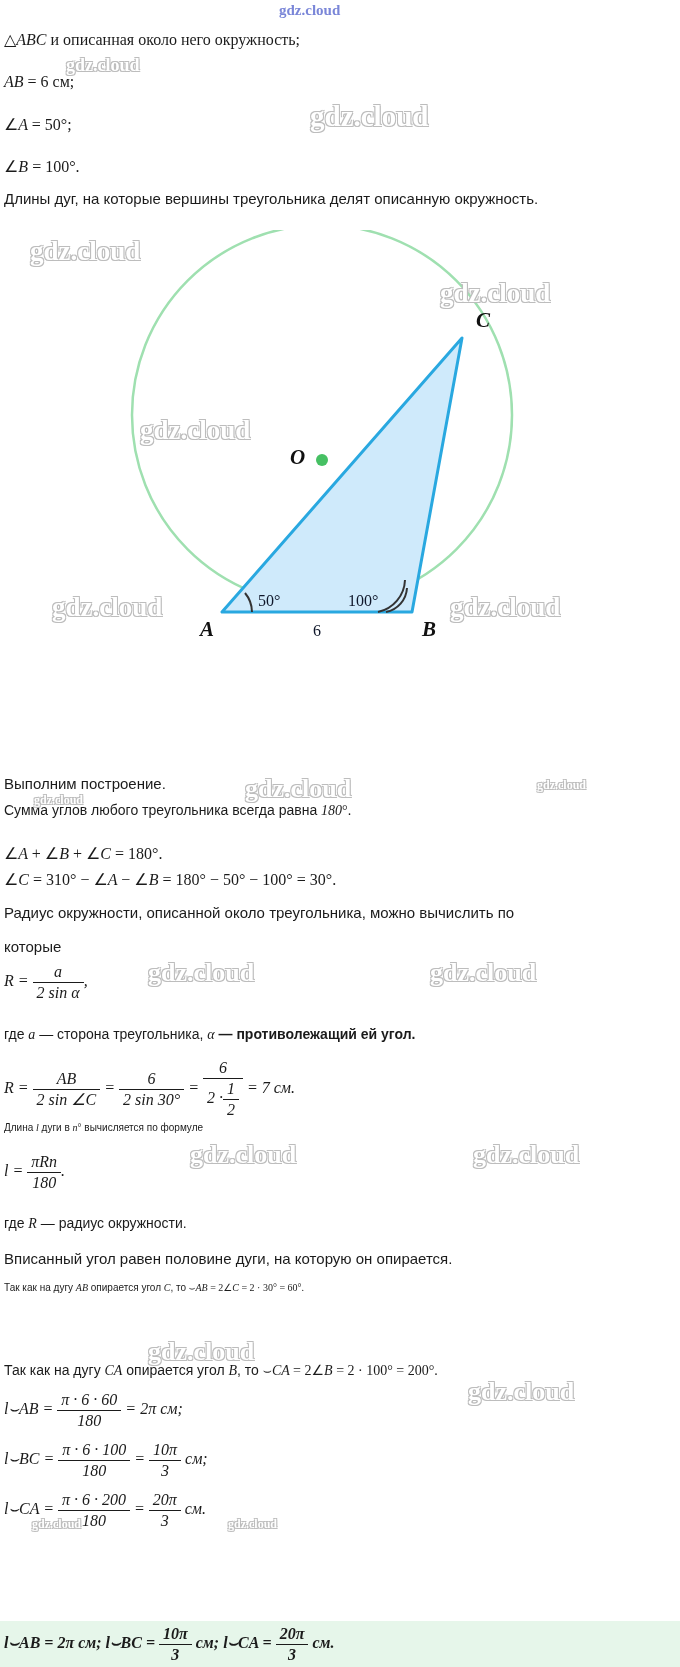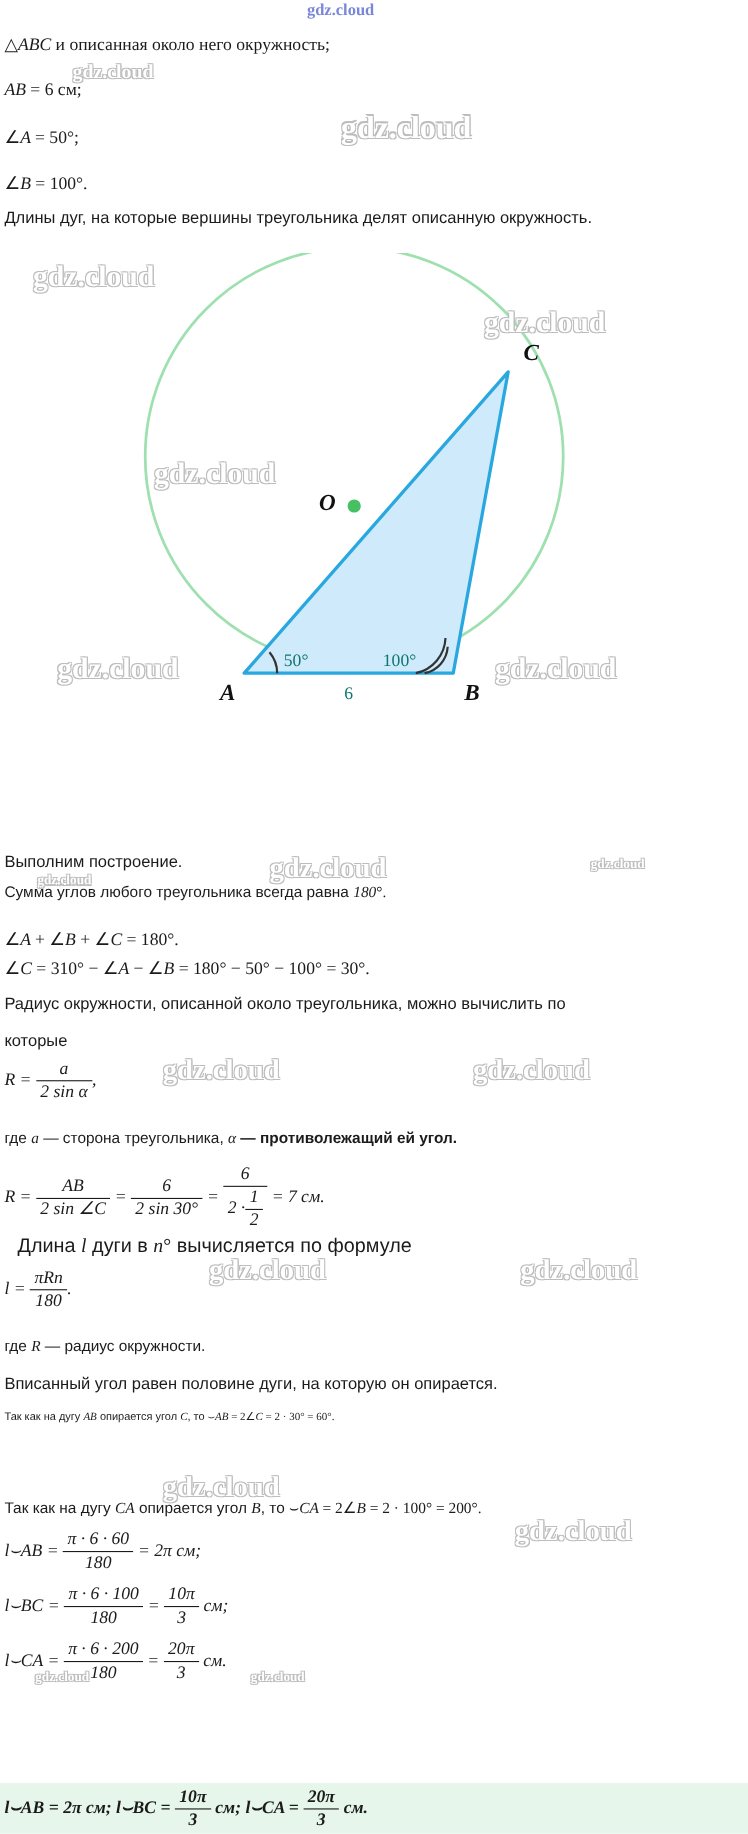--- a/index.html
+++ b/index.html
@@ -100,21 +100,21 @@
     font-family: "Liberation Serif", serif;
     font-style: italic;
     font-weight: bold;
     font-size: 21px;
     color: #111;
   }
   .angle-num {
     position: absolute;
     font-family: "Liberation Serif", serif;
     font-size: 16px;
-    color: #0f766e;
+    color: #0f172a;
   }
 </style>
 </head>
 <body>
 
 <div class="page">
 
   <div class="math" style="left:4px; top:30px; font-size:16px;">
     <span class="up">△</span>ABC<span class="up"> и описанная около него окружность;</span>
   </div>
@@ -201,21 +201,21 @@
     <span>=</span>
     <span class="frac">
       <span class="num">6</span>
       <span class="den">
         <span>2 ·</span><span class="frac"><span class="num">1</span><span class="den">2</span></span>
       </span>
     </span>
     <span>= 7 см.</span>
   </div>
 
-  <div class="math" style="left:16px; top:1122px; font-size:18px;">
+  <div class="math" style="left:4px; top:1122px; font-size:10px;">
     <span class="up" style="font-family:'Liberation Sans',sans-serif;">Длина </span>l<span class="up" style="font-family:'Liberation Sans',sans-serif;"> дуги в </span>n<span class="up">°</span><span class="up" style="font-family:'Liberation Sans',sans-serif;"> вычисляется по формуле</span>
   </div>
 
   <div class="math" style="left:4px; top:1152px;">
     <span>l =</span>
     <span class="frac">
       <span class="num">πRn</span>
       <span class="den">180</span>
     </span><span>.</span>
   </div>

